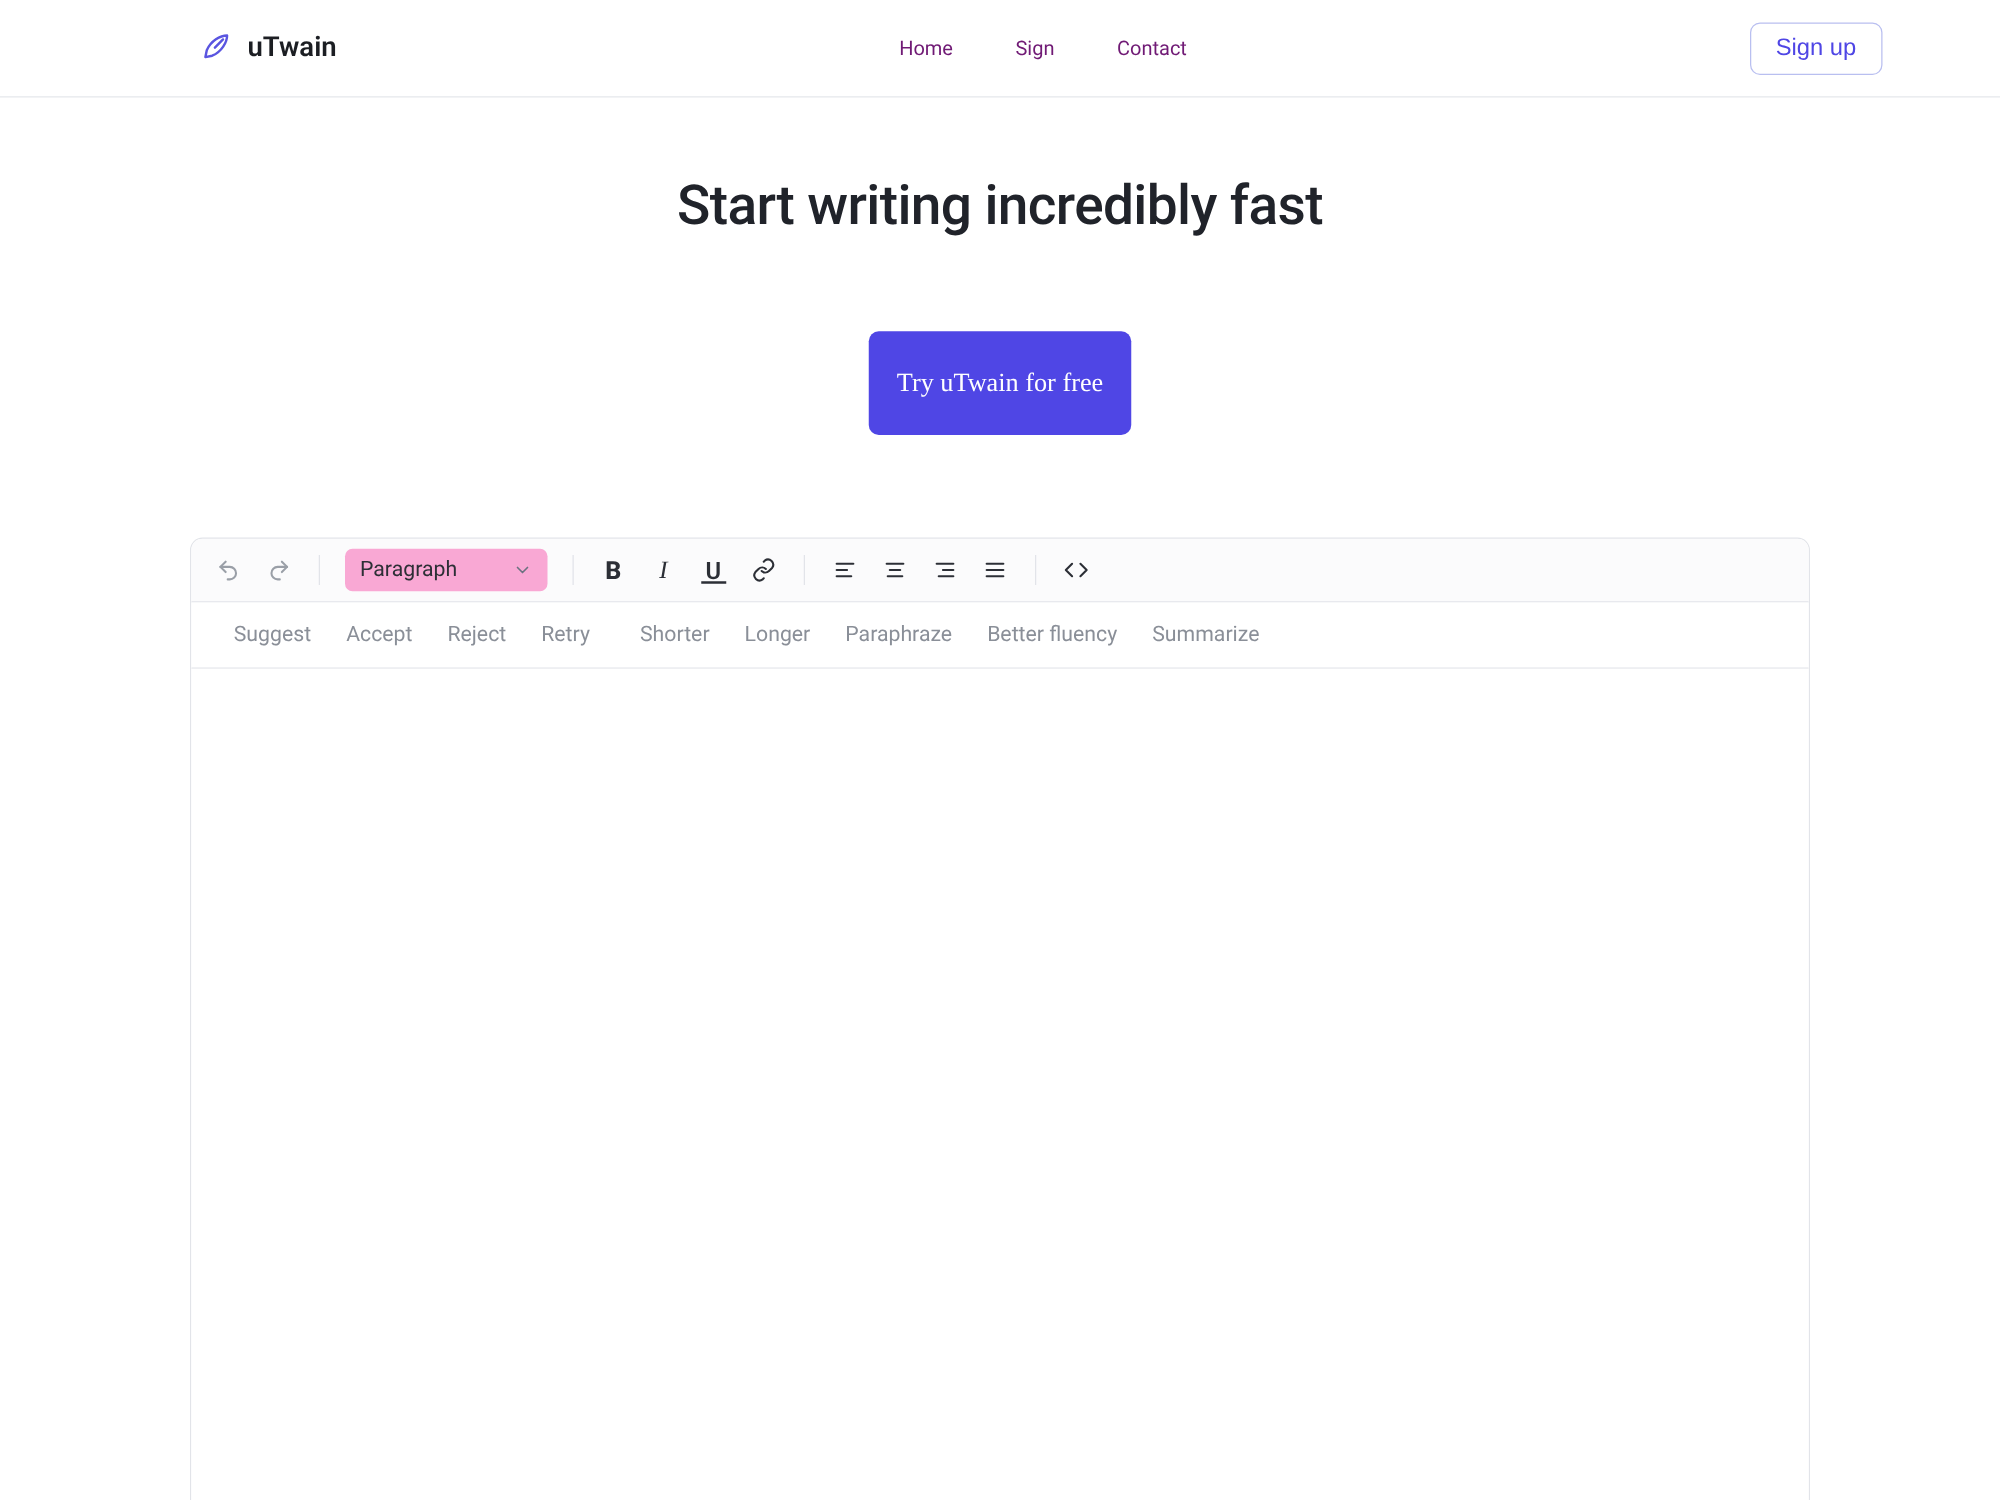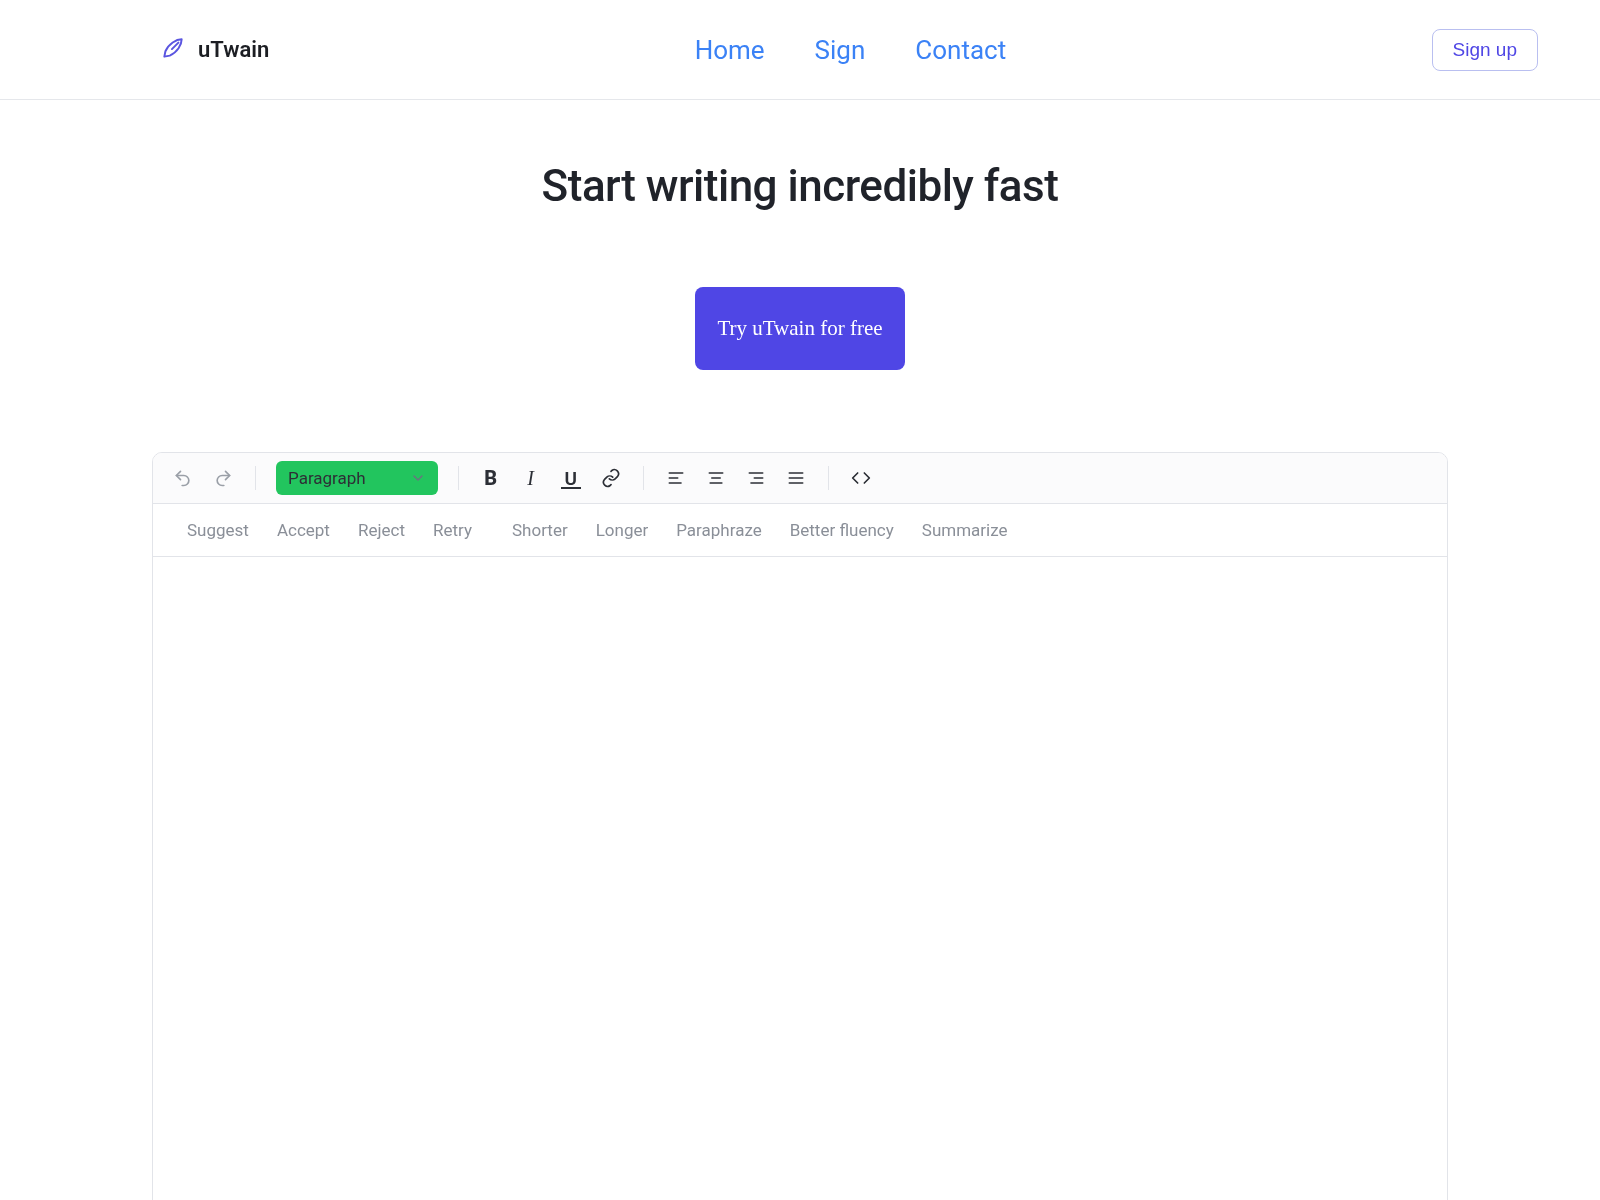--- a/index.html
+++ b/index.html
@@ -11,31 +11,31 @@
     --accent-light:#eef0ff;
     --toolbar-bg:#fbfbfc;
     --chip:#e9eaee;
     --icon:#4b5563;
   }
   html,body{margin:0;padding:0;background:#ffffff;color:var(--text);font-family:-apple-system,BlinkMacSystemFont,"Segoe UI",Roboto,Inter,Arial,sans-serif;}
   body{width:1600px;height:1200px;}
 
   
   .nav{
-    height:100px;
+    height:78px;
     border-bottom:1px solid var(--border);
     display:flex;align-items:center;justify-content:space-between;
-    padding:0 62px 0 160px;
+    padding:0 94px 0 160px;
     box-sizing:border-box;
   }
   .brand{display:flex;align-items:center;gap:12px;}
   .brand svg{width:26px;height:26px;}
   .brand-name{font-size:22px;font-weight:600;color:#1c1e23;}
   .nav-center{display:flex;gap:50px;}
-  .nav-link{font-size:26px;color:#3b82f6;text-decoration:none;cursor:pointer;}
+  .nav-link{font-size:16px;color:#701a75;text-decoration:none;cursor:pointer;}
   .signup{
     border:1.5px solid #b9bff0;border-radius:8px;
     color:var(--accent);background:#fff;
     font-size:19px;padding:9px 20px;cursor:pointer;
   }
 
   
   .hero{
     text-align:center;
     padding:60px 0 50px;
@@ -80,21 +80,21 @@
   .row.secondary{background:#fff;padding:12px 16px;}
   .ibtn{
     width:32px;height:32px;display:inline-flex;align-items:center;justify-content:center;
     border-radius:6px;cursor:pointer;color:var(--icon);
   }
   .ibtn.dis{opacity:.55;}
   .ibtn svg{width:20px;height:20px;}
   .sep{width:1px;height:24px;background:var(--border2);margin:0 8px;}
   .style-select{
     display:flex;align-items:center;gap:44px;
-    background:#22c55e;border-radius:6px;padding:7px 12px;cursor:pointer;
+    background:#f9a8d4;border-radius:6px;padding:7px 12px;cursor:pointer;
     font-size:17px;color:#2d2f36;
     margin:0 4px;
   }
   .style-select svg{width:16px;height:16px;color:#6b7280;}
   .glyph{
     width:32px;height:32px;display:inline-flex;align-items:center;justify-content:center;cursor:pointer;color:#2c2f36;
   }
   .glyph.bold{font-weight:800;font-size:20px;}
   .glyph.italic{font-style:italic;font-family:Georgia,serif;font-size:20px;}
   .u-under{position:relative;font-size:19px;font-weight:600;}

